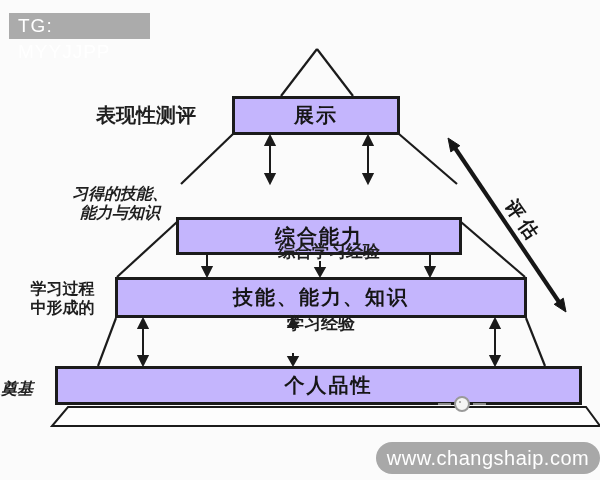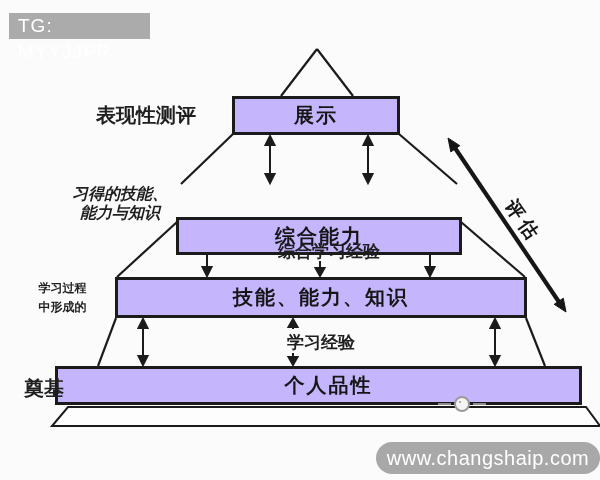--- a/index.html
+++ b/index.html
@@ -149,30 +149,30 @@
     <span>个人品性</span>
   </div>
 
   <div class="side-label" style="left:96px;top:106px;width:130px;font-size:20px;text-align:left;">
     <div>表现性测评</div>
   </div>
   <div class="side-label" style="left:55px;top:184px;width:130px;font-size:16px;font-style:italic;">
     <div>习得的技能、</div>
     <div>能力与知识</div>
   </div>
-  <div class="side-label" style="left:15px;top:279px;width:95px;font-size:12px;">
+  <div class="side-label" style="left:15px;top:279px;width:95px;font-size:16px;">
     <div>学习过程</div>
     <div>中形成的</div>
   </div>
-  <div class="side-label" style="left:24px;top:379px;width:34px;font-size:20px;">
+  <div class="side-label" style="left:0;top:379px;width:34px;font-size:16px;font-style:italic;">
     <div>奠基</div>
   </div>
 
   <div class="gap-label" style="left:260px;top:240px;width:120px;">综合学习经验</div>
-  <div class="gap-label" style="left:235px;top:331px;width:120px;">学习经验</div>
+  <div class="gap-label" style="left:235px;top:312px;width:120px;">学习经验</div>
 
   <div id="assessment-label">评估</div>
 
   <div id="watermark">
     <span class="dash"></span>
     <span class="logo"></span>
     <span class="dash"></span>
   </div>
 
   <div id="footer-bar">

